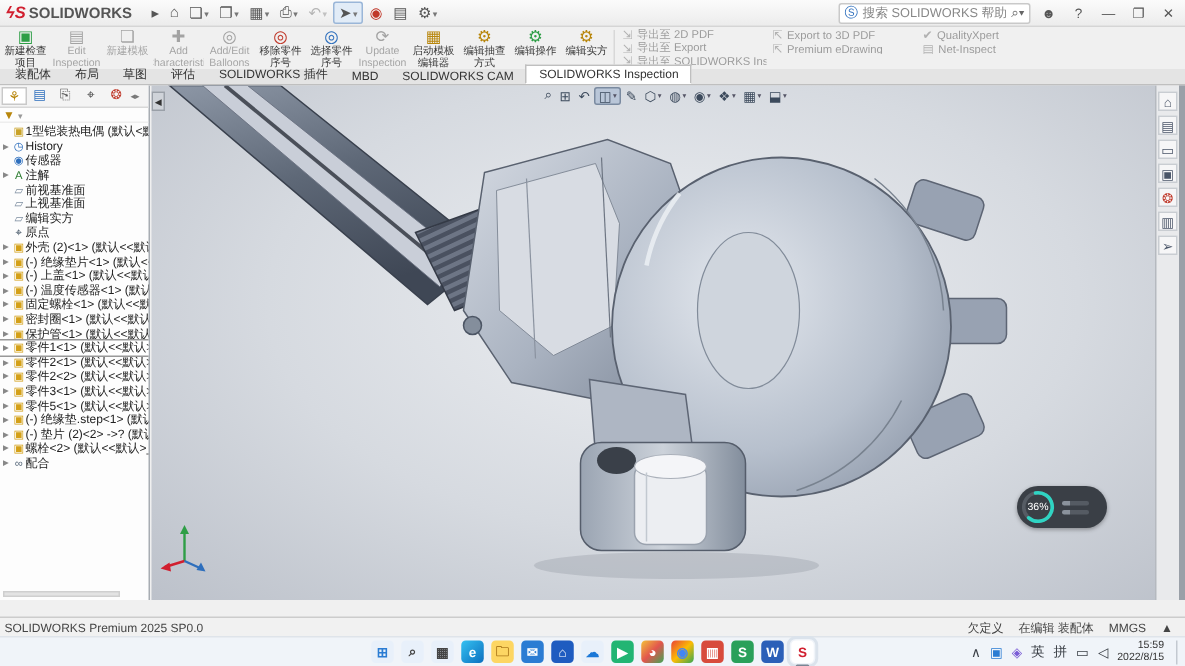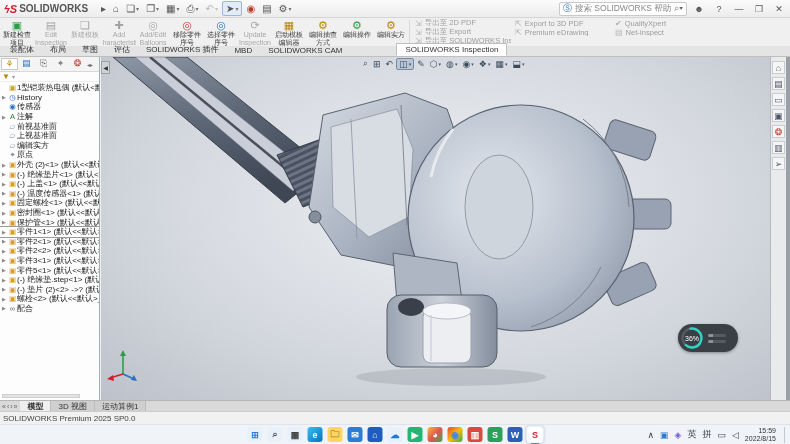--- a/index.html
+++ b/index.html
@@ -6,21 +6,21 @@
   html,body { background:#888; }
   .screen {
     position:relative; width:790px; height:444px; overflow:hidden;
     font-family:"Liberation Sans", sans-serif; color:#333; background:#f0f0f0;
     font-size:10px;
   }
   
   .titlebar { position:absolute; left:0; top:0; width:790px; height:18px;
     background:linear-gradient(#fbfbfb,#ececec); border-bottom:1px solid #d5d5d5;
     display:flex; align-items:center; }
-  .sw-logo { display:flex; align-items:center; gap:2px; padding:0 4px; }
+  .sw-logo { display:flex; align-items:flex-end; gap:2px; padding:0 4px; }
   .sw-logo .mark { color:#d11f2f; font-weight:bold; font-style:italic; font-size:11px; }
   .sw-logo .word { font-weight:bold; font-size:10px; color:#555; letter-spacing:0; }
   .qa { display:flex; align-items:center; gap:1px; margin-left:6px; }
   .qa-ico { display:flex; align-items:center; height:15px; padding:0 3px; color:#555;
     font-size:10px; border-radius:2px; }
   .qa-ico[data-state="active"] { border:1px solid #9ab6d8; background:#e2ecf7; }
   .qa-ico[data-state="disabled"] { opacity:.4; }
   .qa-ico .caret { font-size:6px; color:#777; margin-left:1px; }
   .doc-title { position:absolute; left:0; right:0; text-align:center; font-size:9px; color:#444; pointer-events:none; }
   .title-right { margin-left:auto; display:flex; align-items:center; gap:4px; padding-right:3px; }
@@ -40,21 +40,21 @@
   .rsep { width:1px; background:#d8d8d8; margin:2px 1px; }
   .exp-grid { display:grid; grid-template-rows:repeat(3,1fr); grid-auto-flow:column;
     grid-auto-columns:96px; column-gap:4px; padding:1px 4px; opacity:.45; }
   .exp-item { display:flex; align-items:center; gap:3px; font-size:7.5px; color:#333;
     white-space:nowrap; overflow:hidden; }
   .exp-item .g { font-size:8px; color:#666; }
   
   .rtabs { position:absolute; left:0; top:46px; width:790px; height:11px;
     background:#e4e4e4; border-bottom:1px solid #bfbfbf; display:flex; align-items:flex-end; padding-left:2px; }
   .rtab { font-size:8px; color:#333; padding:1px 8px; white-space:nowrap; }
-  .rtab[data-state="active"] { background:#fff; border:1px solid #bfbfbf; border-bottom:1px solid #fff;margin-left:46px; }
+  .rtab[data-state="active"] { background:#fff; border:1px solid #bfbfbf; border-bottom:1px solid #fff; }
   
   .lpanel { position:absolute; left:0; top:57px; width:100px; height:343px;
     background:#fdfdfd; border-right:1px solid #a8adb3; overflow:hidden; }
   .ft-tabs { display:flex; align-items:center; height:15px; border-bottom:1px solid #d8d8d8;
     background:#f4f4f4; padding-left:1px; }
   .ft-tab { width:17px; text-align:center; font-size:9px; }
   .ft-tab[data-state="active"] { background:#fff; border:1px solid #c9c9c9; }
   .ft-more { font-size:6px; color:#777; margin-left:1px; }
   .filter-row { height:10px; display:flex; align-items:center; padding-left:2px; gap:2px;
     border-bottom:1px solid #eee; }
@@ -679,40 +679,33 @@
       <span class="tp-ico">
         <span>▥</span>
       </span>
 
       <span class="tp-ico">
         <span>➢</span>
       </span>
     </div>
   <div class="right-edge"></div>
 
-  <div class="doctabs">
-    <span class="dt-nav">«‹›»</span>
-    <span style="display:flex">
-
-        <span class="doc-tab" data-state="active">
-          <span>模型</span>
-        </span>
-
-        <span class="doc-tab">
-          <span>3D 视图</span>
-        </span>
-
-        <span class="doc-tab">
-          <span>运动算例1</span>
-        </span>
-      </span>
-  </div>
 
   <div class="statusbar">
     <span class="left">SOLIDWORKS Premium 2025 SP0.0</span>
+    <span class="right">
+
+        <span>欠定义</span>
+
+        <span>在编辑 装配体</span>
+
+        <span>MMGS</span>
+
+        <span>▲</span>
+      </span>
   </div>
 
   <div class="taskbar">
     <div class="tb-center">
 
         <span class="tb-ico" style="background: rgb(232, 240, 250); color: rgb(43, 124, 211);">
           <span>⊞</span>
         </span>
 
         <span class="tb-ico" style="background: rgb(232, 240, 250); color: rgb(68, 68, 68);">

